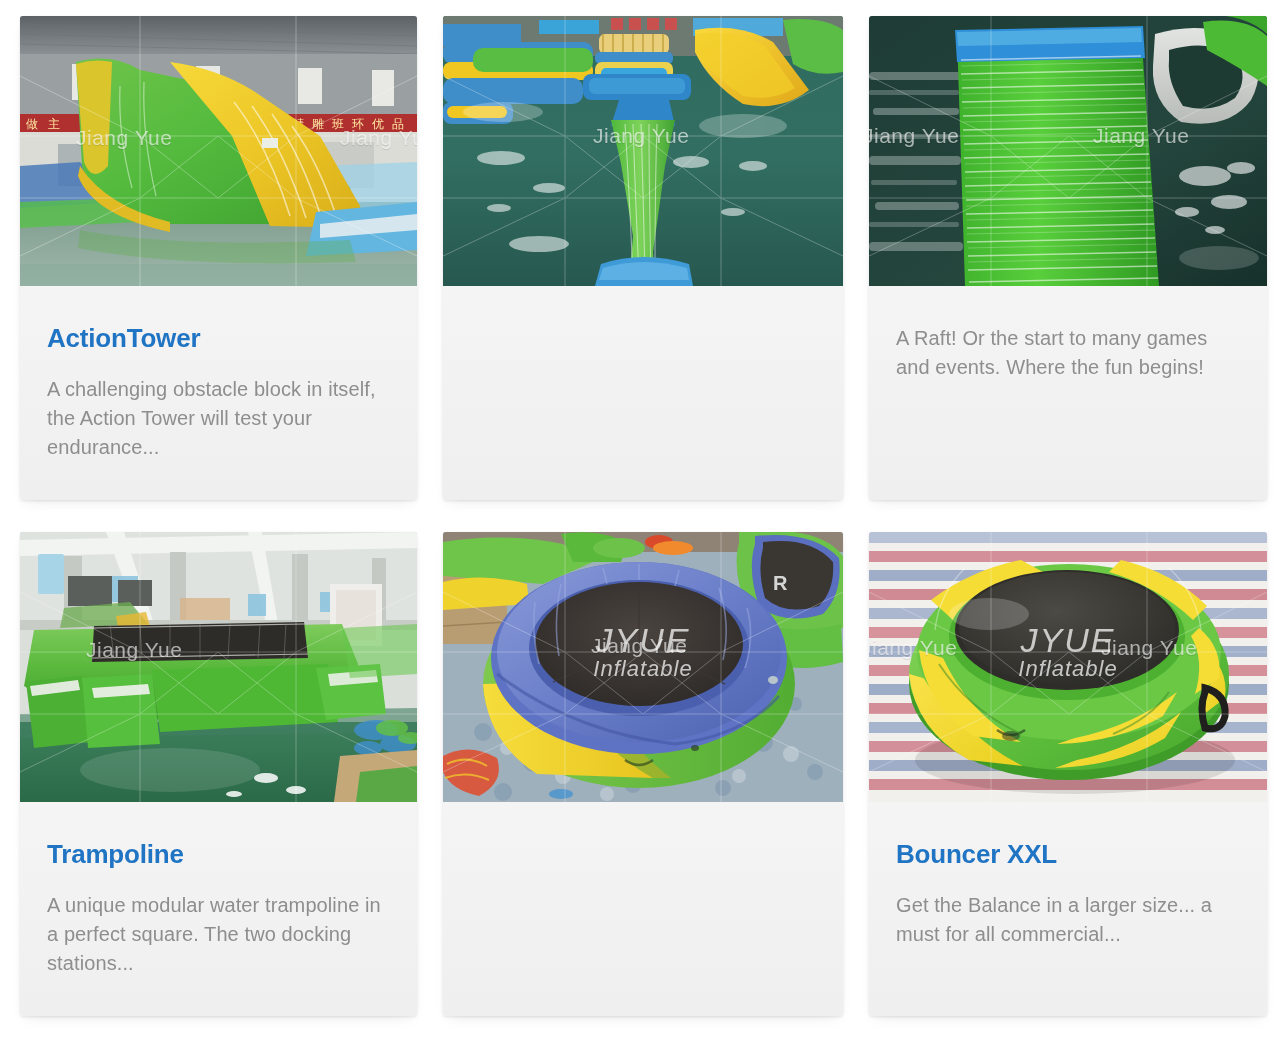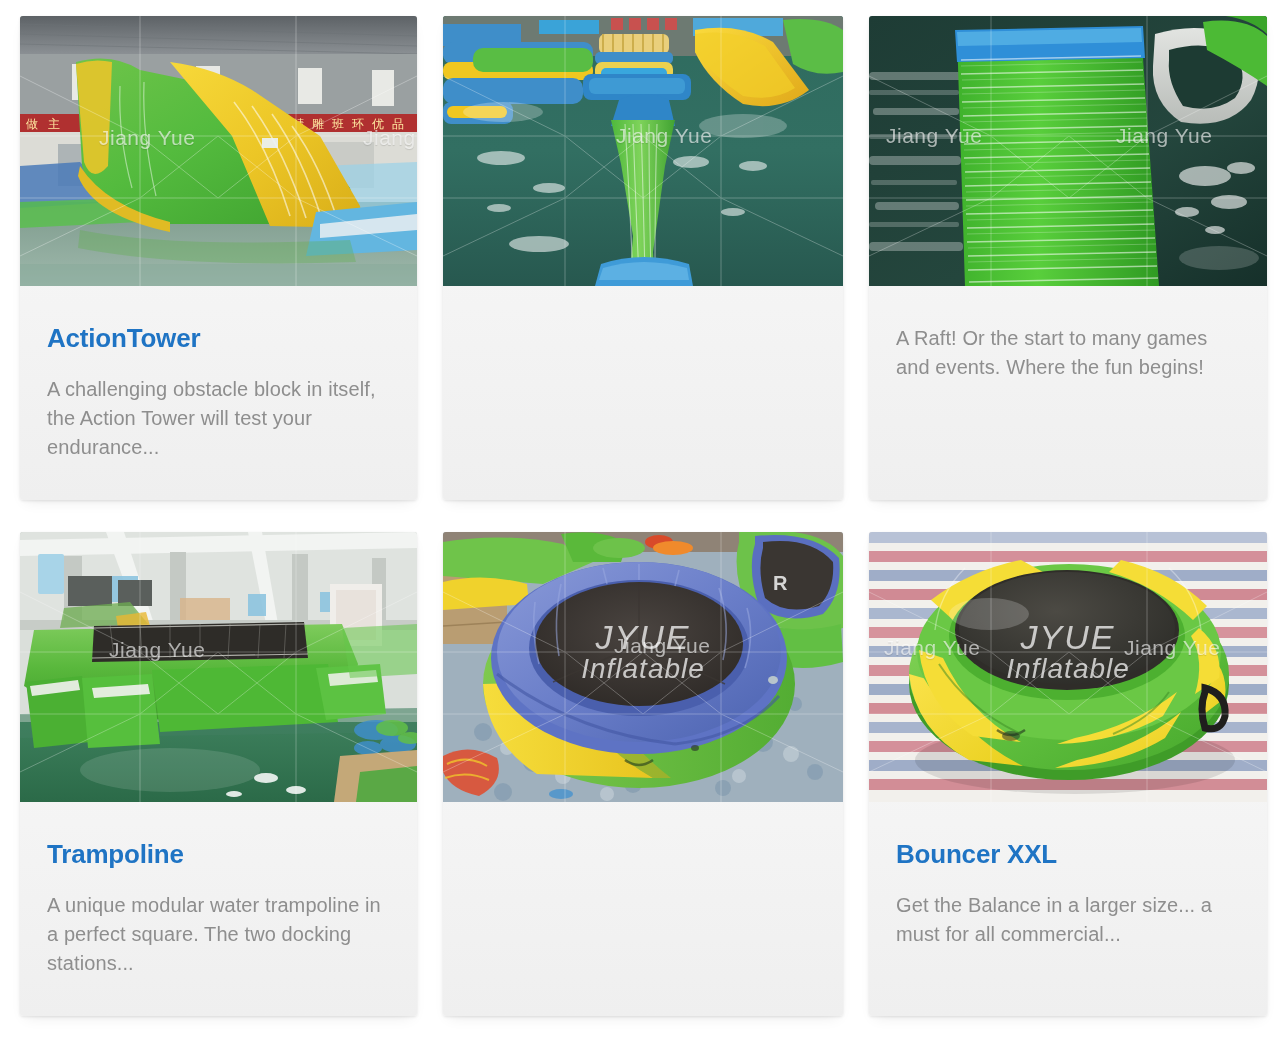--- a/index.html
+++ b/index.html
@@ -58,35 +58,34 @@
     opacity: 0.55;
   }
   .wm-text {
     position: absolute;
     font-family: "Liberation Sans", sans-serif;
     color: rgba(255,255,255,0.62);
     font-size: 21px;
     letter-spacing: 0.5px;
     white-space: nowrap;
     text-shadow: 0 1px 1px rgba(0,0,0,0.12);
-    margin-left: 23px;
   }
   .wm-brand {
     position: absolute;
     left: 50%;
     top: 44%;
     transform: translate(-50%,-50%);
     text-align: center;
     color: rgba(255,255,255,0.72);
     font-weight: normal;
     font-style: italic;
     white-space: nowrap;
   }
   .wm-brand .wm-b1 { display:block; font-size: 34px; letter-spacing: 2px; }
-  .wm-brand .wm-b2 { display:block; font-size: 28px; letter-spacing: 1px; margin-top: -4px; }
+  .wm-brand .wm-b2 { display:block; font-size: 22px; letter-spacing: 1px; margin-top: -4px; }
 
   .card-body {
     padding: 38px 27px 10px 27px;
     flex: 1 1 auto;
   }
 
   .card-title {
     color: #1f74c4;
     font-size: 26px;
     font-weight: bold;

